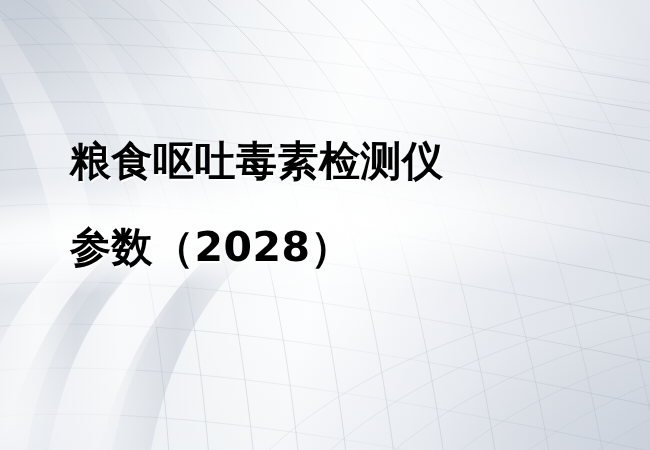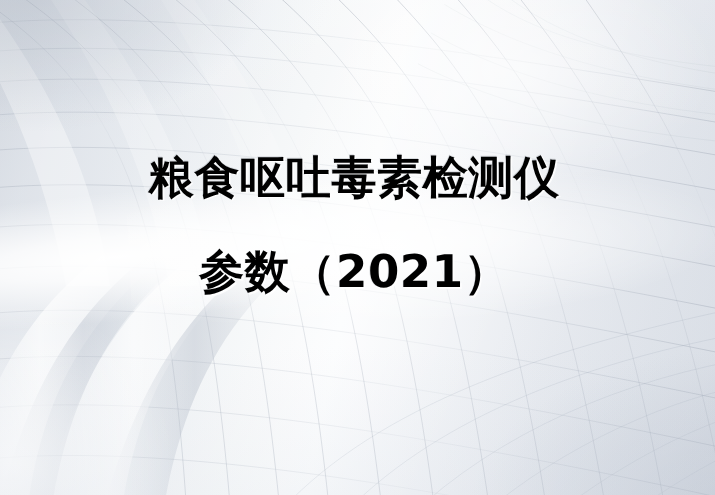--- a/index.html
+++ b/index.html
@@ -126,24 +126,23 @@
         rgba(255,255,255,0.00) 30%,
         rgba(255,255,255,0.00) 70%,
         rgba(214,220,229,0.22) 100%);
     pointer-events: none;
   }
 
   
 
   .title-block {
     position: absolute;
-    left: 52px;
+    left: 70px;
     top: 118px;
     width: 540px;
-    text-align: center;
   }
 
   .title-line {
     color: #000000;
     font-family: "DejaVu Sans", "Liberation Sans", sans-serif;
     font-weight: 700;
     font-size: 41px;
     line-height: 86px;
     letter-spacing: 0.5px;
     white-space: nowrap;
@@ -252,16 +251,16 @@
     <path d="M 170 -10 C 228 74, 274 156, 292 262 L 252 262 C 234 158, 196 76, 140 -10 Z" fill="#ffffff" fill-opacity="0.18"></path>
   </svg>
 
   <div class="bg-streak"></div>
   <div class="bg-streak2"></div>
   <div class="bg-shade"></div>
   <div class="bg-wash"></div>
 
   <div class="title-block">
     <div class="title-line">粮食呕吐毒素检测仪</div>
-    <div class="title-line">参数（2021）</div>
+    <div class="title-line">参数（2028）</div>
   </div>
 
 </div>
 
 </body></html>

